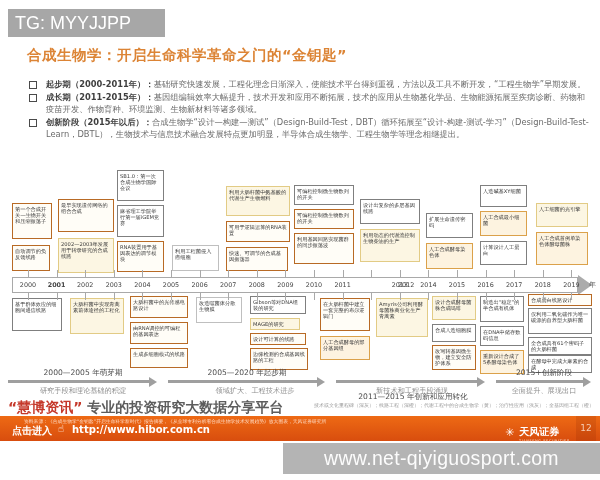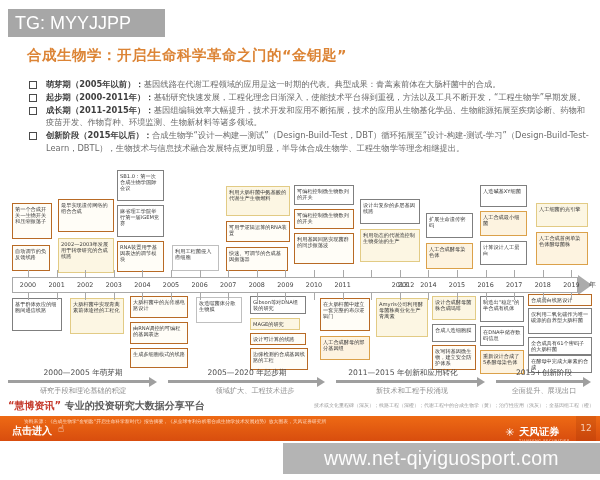--- a/index.html
+++ b/index.html
@@ -37,21 +37,21 @@
     border-bottom:10px solid transparent;border-left:14px solid #ababab;}
   #axis-unit{left:589px;top:280px;font-size:7px;color:#555;}
 
   .phase-title{position:absolute;top:368px;text-align:center;font-size:7.6px;color:#4c4c4c;}
   .phase-arrow{position:absolute;top:380px;height:3px;background:#9f9f9f;}
   .phase-head{position:absolute;top:376.5px;width:0;height:0;border-top:5px solid transparent;
     border-bottom:5px solid transparent;border-left:8px solid #9f9f9f;}
   .phase-sub{position:absolute;top:386px;text-align:center;font-size:7.2px;color:#8e8e8e;}
 
   
-  #huibo-line{left:8px;top:399px;font-size:10px;font-weight:bold;}
+  #huibo-line{left:8px;top:399px;font-size:14px;font-weight:bold;}
   #huibo-brand{color:#c5392b;}
   #huibo-tagline{color:#5d5d5d;}
   #legend-line{left:250px;top:402px;width:344px;text-align:right;font-size:5px;color:#9a9a9a;}
 
   
   #banner{left:0;top:416px;width:600px;height:25px;background:linear-gradient(180deg,#ee6a14,#d84d0e);}
   #banner-source{position:absolute;left:24px;top:2px;width:470px;font-size:4.8px;color:#ffd9c2;white-space:nowrap;overflow:hidden;}
   #banner-cta{position:absolute;left:12px;top:8px;font-size:10px;font-weight:bold;color:#ffffff;}
   #hand-icon{position:absolute;left:58px;top:7px;font-size:10px;color:#ffffff;}
   #banner-url{position:absolute;left:72px;top:8px;font-size:10px;font-weight:bold;color:#ffffff;}
@@ -68,21 +68,20 @@
   #watermark-text{font-size:19.5px;color:#fcfcfc;font-family:"Liberation Sans",sans-serif;letter-spacing:0.3px;}
 </style>
 </head>
 <body>
 
 <div class="abs" id="tag-box">TG: MYYJJPP</div>
 
 <div class="abs" id="page-title">合成生物学：开启生命科学革命之门的“金钥匙”</div>
 
 <div class="abs" id="bullets">
-    <div class="bullet"><span class="bsq"></span><span class="bhead">萌芽期（2005年以前）：</span><span>基因线路在代谢工程领域的应用是这一时期的代表。典型成果：青蒿素前体在大肠杆菌中的合成。</span></div>
     <div class="bullet"><span class="bsq"></span><span class="bhead">起步期（2000-2011年）：</span><span>基础研究快速发展，工程化理念日渐深入，使能技术平台得到重视，方法以及工具不断开发，“工程生物学”早期发展。</span></div>
     <div class="bullet"><span class="bsq"></span><span class="bhead">成长期（2011-2015年）：</span><span>基因组编辑效率大幅提升，技术开发和应用不断拓展，技术的应用从生物基化学品、生物能源拓展至疾病诊断、药物和疫苗开发、作物育种、环境监测、生物新材料等诸多领域。</span></div>
     <div class="bullet"><span class="bsq"></span><span class="bhead">创新阶段（2015年以后）：</span><span>合成生物学“设计—构建—测试”（Design-Build-Test，DBT）循环拓展至“设计-构建-测试-学习”（Design-Build-Test-Learn，DBTL），生物技术与信息技术融合发展特点更加明显，半导体合成生物学、工程生物学等理念相继提出。</span></div>
   </div>
 
 <div class="abs" id="diagram">
   <div class="abs" id="axis"></div>
   <div class="abs" id="axis-arrow"></div>
   <div class="abs" id="axis-unit">年</div>
 <div class="tbox cat-od" style="left: 12px; top: 203px; width: 40px; min-height: 36px;">第一个合成开关—生物开关和压缩振荡子</div>
@@ -127,21 +126,21 @@
     <div class="tbox cat-gd" style="left: 480px; top: 296px; width: 44px; min-height: 26px;">制造出“稳定”的半合成有机体</div>
     <div class="tbox cat-gd" style="left: 480px; top: 326px; width: 44px; min-height: 20px;">在DNA中储存数码信息</div>
     <div class="tbox cat-or" style="left: 480px; top: 350px; width: 44px; min-height: 24px;">重新设计合成了5条酵母染色体</div>
     <div class="tbox cat-od" style="left: 528px; top: 294px; width: 64px; min-height: 11px;">合成蛋白线路设计</div>
     <div class="tbox cat-gd" style="left: 528px; top: 308px; width: 64px; min-height: 26px;">仅利用二氧化碳作为唯一碳源的自养型大肠杆菌</div>
     <div class="tbox cat-gd" style="left: 528px; top: 337px; width: 64px; min-height: 16px;">全合成具有61个密码子的大肠杆菌</div>
     <div class="tbox cat-gd" style="left: 528px; top: 355px; width: 64px; min-height: 14px;">在酵母中完成大麻素的合成</div>
     <div class="year" style="left: 13px;">2000</div>
     <div class="tick" style="left: 28px; top: 270px; height: 7px;"></div>
     <div class="tick" style="left: 28px; top: 293px; height: 7px;"></div>
-    <div class="year" style="left: 41.6px;">2001</div>
+    <div class="year" style="left: 41.6px; font-weight: bold;">2001</div>
     <div class="tick" style="left: 56.6px; top: 270px; height: 7px;"></div>
     <div class="tick" style="left: 56.6px; top: 293px; height: 7px;"></div>
     <div class="year" style="left: 70.2px;">2002</div>
     <div class="tick" style="left: 85.2px; top: 270px; height: 7px;"></div>
     <div class="tick" style="left: 85.2px; top: 293px; height: 7px;"></div>
     <div class="year" style="left: 98.8px;">2003</div>
     <div class="tick" style="left: 113.8px; top: 270px; height: 7px;"></div>
     <div class="tick" style="left: 113.8px; top: 293px; height: 7px;"></div>
     <div class="year" style="left: 127.4px;">2004</div>
     <div class="tick" style="left: 142.4px; top: 270px; height: 7px;"></div>
@@ -192,37 +191,38 @@
     <div class="tick" style="left: 571.4px; top: 270px; height: 7px;"></div>
     <div class="tick" style="left: 571.4px; top: 293px; height: 7px;"></div>
     <div class="phase-title" style="left: 8px; width: 150px;">2000—2005 年萌芽期</div>
     <div class="phase-arrow" style="left: 8px; width: 141px;"></div>
     <div class="phase-head" style="left: 149px;"></div>
     <div class="phase-sub" style="left: 8px; width: 150px;">研究手段和理论基础的积淀</div>
     <div class="phase-title" style="left: 168px; width: 158px;">2005—2020 年起步期</div>
     <div class="phase-arrow" style="left: 168px; width: 149px;"></div>
     <div class="phase-head" style="left: 317px;"></div>
     <div class="phase-sub" style="left: 176px; width: 158px;">领域扩大、工程技术进步</div>
-    <div class="phase-title" style="left: 328px; width: 150px;">2011—2015 年创新和应用转化</div>
+    <div class="phase-title" style="left: 338px; width: 150px; margin-top: 24px;">2011—2015 年创新和应用转化</div>
     <div class="phase-arrow" style="left: 336px; width: 141px;"></div>
     <div class="phase-head" style="left: 477px;"></div>
     <div class="phase-sub" style="left: 337px; width: 150px;">新技术和工程手段涌现</div>
     <div class="phase-title" style="left: 496px; width: 96px;">2015+创新阶段</div>
     <div class="phase-arrow" style="left: 496px; width: 87px;"></div>
     <div class="phase-head" style="left: 583px;"></div>
     <div class="phase-sub" style="left: 496px; width: 96px;">全面提升、展现出口</div>
   </div>
 
 <div class="abs" id="huibo-line"><span id="huibo-brand">“慧博资讯”</span><span id="huibo-tagline"> 专业的投资研究大数据分享平台</span></div>
 
 <div class="abs" id="legend-line">技术或文化里程碑（深灰）；线路工程（深橙）；代谢工程中的合成生物学（黄）；治疗性应用（浅灰）；全基因组工程（橙）</div>
 
 <div class="abs" id="banner">
   <div id="banner-source">资料来源：《合成生物学“金钥匙”开启生命科学新时代》报告摘要，《从全球专利分析看合成生物学技术发展趋势》放大图表，天风证券研究所</div>
   <div id="banner-cta">点击进入</div>
   <div id="hand-icon">☝</div>
+  <div id="banner-url">http://www.hibor.com.cn</div>
   <div id="tf-logo"><span id="tf-flower">✳</span> <span id="tf-name">天风证券</span><span id="tf-sub">TIANFENG SECURITIES</span></div>
   <div id="page-num">12</div>
 </div>
 
 <div class="abs" id="watermark-box">
   <span id="watermark-text">www.net-qiyiguosport.com</span>
 </div>
 
 </body></html>

